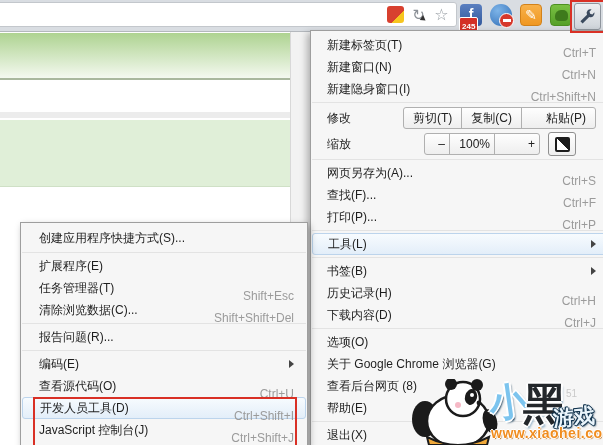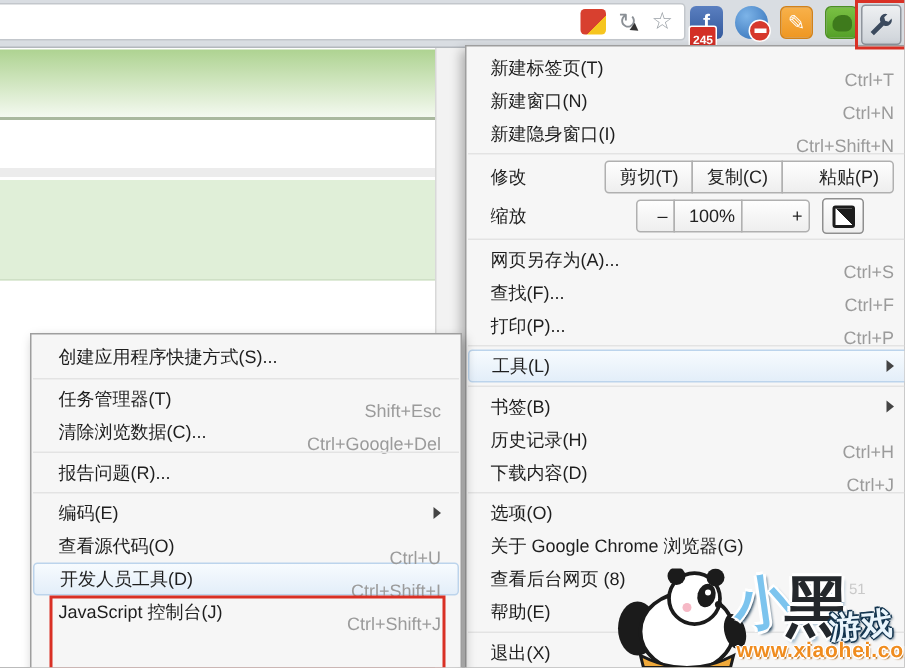--- a/index.html
+++ b/index.html
@@ -206,26 +206,29 @@
         <span class="lbl">退出(X)</span>
       </div>
     </div>
 
   <div class="menu sub-menu" id="sub-menu">
       <div class="m-row first">
         <span class="lbl">创建应用程序快捷方式(S)...</span>
       </div>
       <div class="m-sep"></div>
       <div class="m-row">
+        <span class="lbl">扩展程序(E)</span>
+      </div>
+      <div class="m-row">
         <span class="lbl">任务管理器(T)</span>
         <span class="sc">Shift+Esc</span>
       </div>
       <div class="m-row">
         <span class="lbl">清除浏览数据(C)...</span>
-        <span class="sc">Ctrl+Google+Del</span>
+        <span class="sc">Shift+Shift+Del</span>
       </div>
       <div class="m-sep"></div>
       <div class="m-row">
         <span class="lbl">报告问题(R)...</span>
       </div>
       <div class="m-sep"></div>
       <div class="m-row">
         <span class="lbl">编码(E)</span>
         <div class="arr"></div>
       </div>

